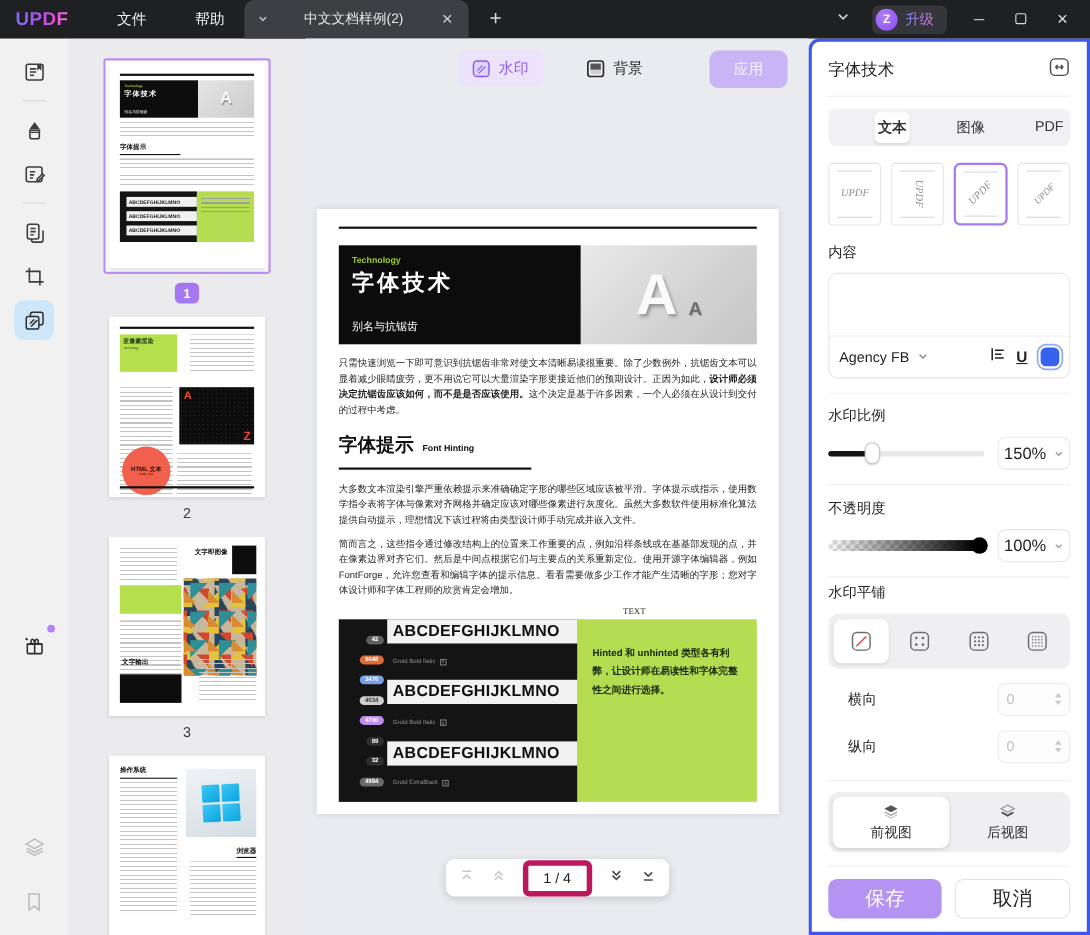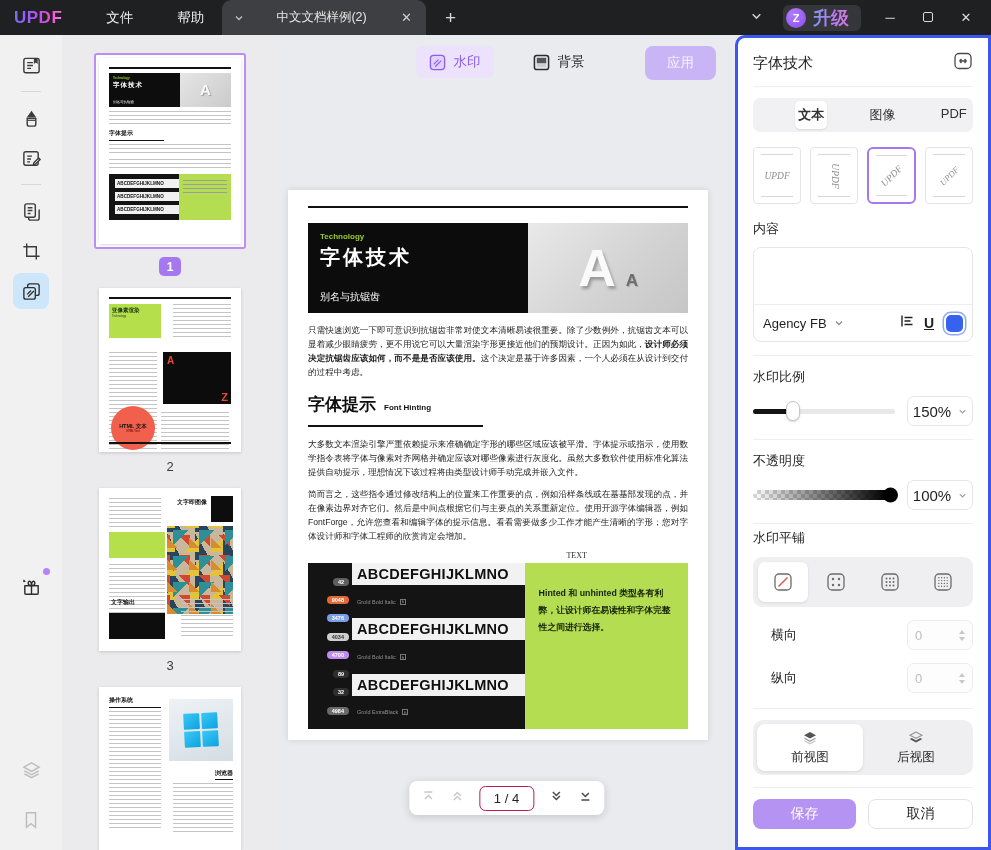--- a/index.html
+++ b/index.html
@@ -17,21 +17,21 @@
   .menu{font-size:13.5px;color:#ededed;margin-left:44px;cursor:default;}
   .tab{position:absolute;left:222px;top:0;width:204px;height:35px;background:#3e3f42;border-radius:9px 9px 0 0;
     display:flex;align-items:center;padding:0 12px;}
   .tab-title{flex:1;text-align:center;font-size:12.5px;color:#e6e6e6;white-space:nowrap;overflow:hidden;}
   .tab-close{color:#cfcfcf;font-size:13px;padding:0 2px;}
   .newtab{position:absolute;left:445px;font-size:19px;color:#d8d8d8;font-weight:300;}
   .tb-right{margin-left:auto;display:flex;align-items:center;gap:20px;margin-right:16px;}
   .upgrade-pill{background:#35363a;border-radius:6px;height:26px;display:flex;align-items:center;gap:7px;padding:0 12px 0 3px;}
   .avatar{width:20px;height:20px;border-radius:50%;background:radial-gradient(circle at 35% 30%,#b07cf9,#8b4df0);
     color:#fff;font-size:11px;font-weight:bold;display:flex;align-items:center;justify-content:center;}
-  .upgrade-label{font-size:18px;font-weight:bold;background:linear-gradient(90deg,#7f9cf5,#b57af0,#d078e0);
+  .upgrade-label{font-size:13px;font-weight:normal;background:linear-gradient(90deg,#7f9cf5,#b57af0,#d078e0);
     -webkit-background-clip:text;background-clip:text;color:transparent;}
   .winbtn{color:#dcdcdc;font-size:13px;width:18px;text-align:center;}
   .maxbox{display:inline-block;width:10px;height:10px;border:1.3px solid #dcdcdc;border-radius:2px;}
   .chev{display:inline-block;}
 
   
   .app{display:flex;height:815px;}
 
   
   .iconbar{width:62px;background:#f1f1f2;display:flex;flex-direction:column;align-items:center;padding-top:10px;flex-shrink:0;}
@@ -141,21 +141,21 @@
   .tag{font-size:5.5px;font-weight:bold;color:#fff;border-radius:4px;padding:1px 5px;}
   .rowcol{flex:1;display:flex;flex-direction:column;}
   .spec-bar{background:#f2f2f2;color:#101010;font-weight:bold;font-size:14.5px;white-space:nowrap;overflow:hidden;
     padding:3px 0 3px 5px;letter-spacing:.3px;}
   .spec-label{flex:1;display:flex;align-items:center;gap:4px;color:#8f8f8f;font-size:5.5px;padding-left:5px;}
   .glyphbox{width:6px;height:6px;border:1px solid #777;color:#aaa;font-size:4px;display:flex;align-items:center;justify-content:center;}
   .spec-right{flex:1;background:var(--doc-green);padding:22px 14px;font-size:8.8px;font-weight:bold;line-height:1.9;color:#17230a;}
 
   .pagenav{position:absolute;bottom:35px;left:50%;transform:translateX(-50%);height:34px;background:#fff;border-radius:8px;
     box-shadow:0 2px 8px rgba(0,0,0,.16);display:flex;align-items:center;gap:15px;padding:0 12px;}
-  .pn-box{border:1px solid #be185d;border-radius:6px;font-size:13px;color:#222;padding:4px 14px;}
+  .pn-box{border:5px solid #be185d;border-radius:6px;font-size:13px;color:#222;padding:4px 14px;}
 
   
   .panel{width:256px;flex-shrink:0;background:#fff;border:3px solid var(--panel-border);border-radius:10px 0 0 0;
     padding:0 15px;display:flex;flex-direction:column;}
   .p-head{display:flex;align-items:center;justify-content:space-between;margin-top:13px;}
   .p-title{font-size:15px;color:#1e1e1e;}
   .hr{height:1px;background:#efefef;}
   .seg-tabs{background:#f1f1f3;border-radius:7px;display:flex;padding:3px;margin-top:11px;}
   .seg{flex:1;text-align:center;font-size:13px;color:#333;padding:5px 0;border-radius:5px;margin-left:39px;}
   .seg.active{background:#fff;font-weight:bold;box-shadow:0 1px 2px rgba(0,0,0,.1);}
@@ -194,21 +194,21 @@
   .num-row{display:flex;align-items:center;justify-content:space-between;margin-top:13px;margin-left:18px;}
   .spinner{width:66px;height:30px;border:1px solid #ececec;border-radius:7px;background:#fdfdfd;display:flex;
     align-items:center;padding:0 7px;font-size:13px;color:#bdbdbd;}
   .spin-btns{margin-left:auto;display:flex;flex-direction:column;gap:3px;}
   .tri{width:0;height:0;border-left:3.5px solid transparent;border-right:3.5px solid transparent;}
   .tri.up{border-bottom:4px solid #c9c9c9;} .tri.dn{border-top:4px solid #c9c9c9;}
   .view-toggle{background:#efeff1;border-radius:10px;display:flex;padding:4px;margin-top:11px;}
   .view{flex:1;display:flex;flex-direction:column;align-items:center;gap:3px;padding:6px 0 5px;border-radius:8px;font-size:12.5px;color:#2e2e2e;}
   .view.sel{background:#fff;box-shadow:0 1px 3px rgba(0,0,0,.1);}
   .actions{display:flex;gap:12px;margin:11px 0 12px;}
-  .btn{flex:1;height:30px;border-radius:8px;display:flex;align-items:center;justify-content:center;font-size:14px;}
+  .btn{flex:1;height:36px;border-radius:8px;display:flex;align-items:center;justify-content:center;font-size:18px;}
   .btn.save{background:#b493f2;color:#fff;}
   .btn.cancel{background:#fff;border:1px solid #e3e3e3;color:#1f1f1f;}
 </style>
 </head>
 <body>
 
 <div class="titlebar">
   <div class="logo">UPDF</div>
   <div class="menu">文件</div>
   <div class="menu">帮助</div>

